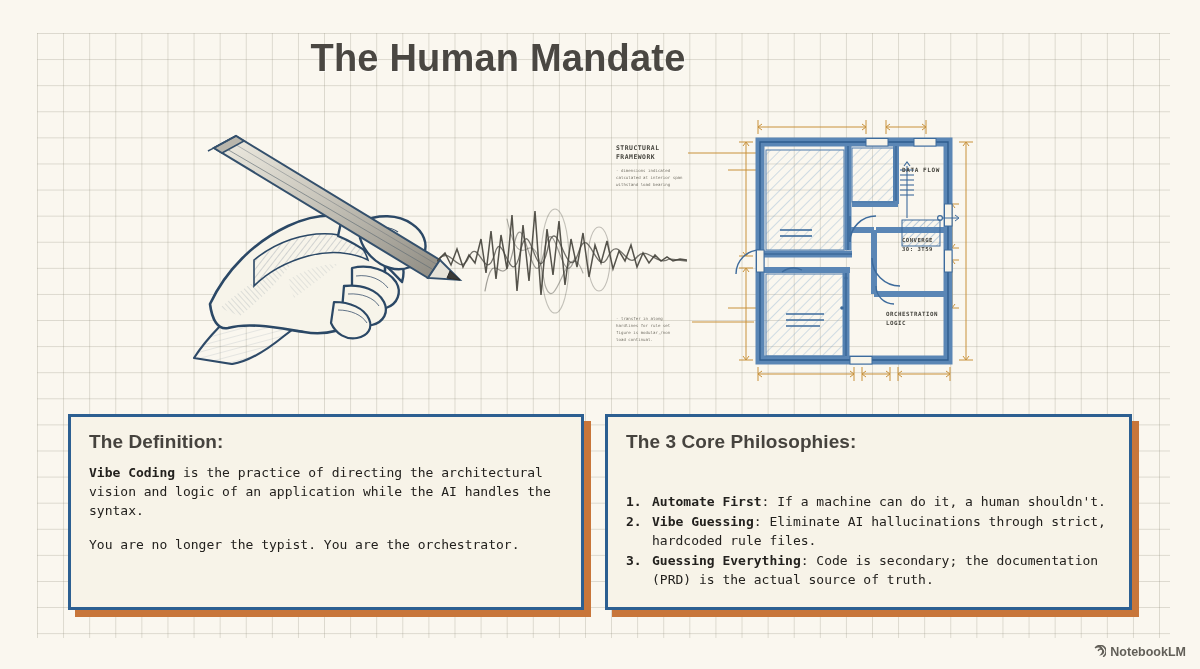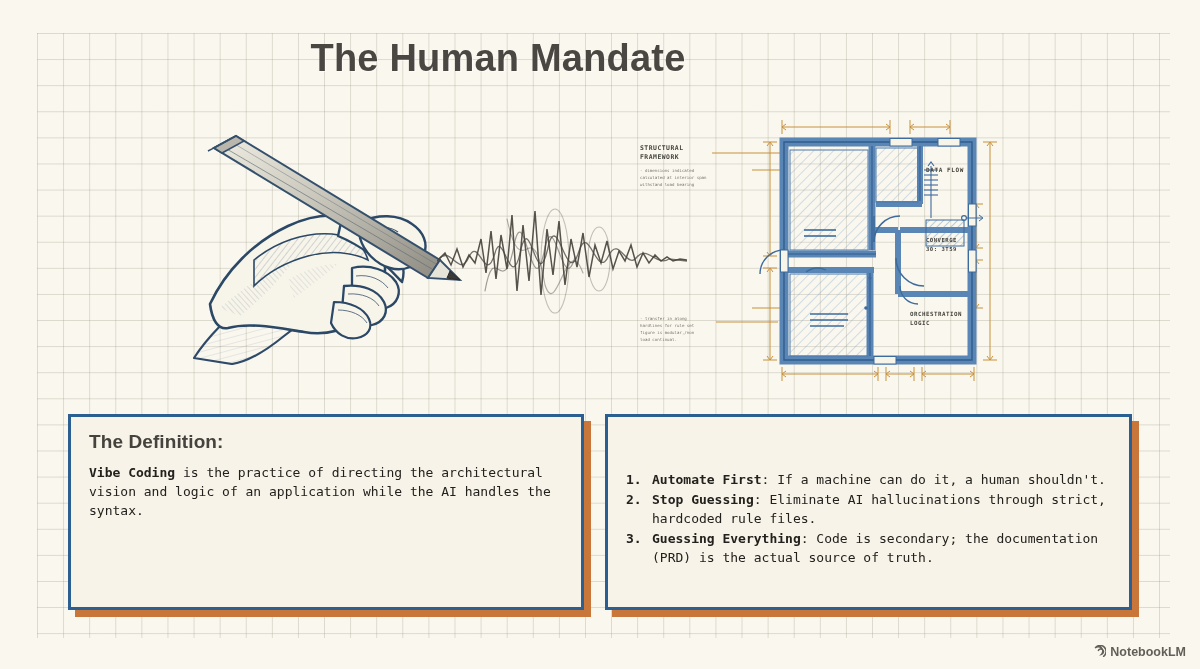--- a/index.html
+++ b/index.html
@@ -54,21 +54,21 @@
     position: absolute;
     left: 37px;
     top: 100px;
     width: 1133px;
     height: 300px;
   }
   #illustration svg { display: block; }
 
   .hand-art   { position: absolute; left: 155px; top: 30px; }
   .squiggle   { position: absolute; left: 400px; top: 95px; }
-  .blueprint  { position: absolute; left: 601px; top: 8px; }
+  .blueprint  { position: absolute; left: 577px; top: 8px; }
 
   
   .panel {
     position: absolute;
     background: #f7f3e8;
     border: 3px solid #2c5f91;
     box-shadow: 7px 7px 0 #c8763a;
     padding: 14px 18px 10px 18px;
   }
   #panel-definition  { left: 68px;  top: 414px; width: 516px; height: 196px; }
@@ -423,28 +423,30 @@
     </div>
   </div>
 
   <div class="panel" id="panel-definition">
     <div class="panel-heading">The Definition:</div>
     <div class="panel-body">
       <p>
         <span class="term">Vibe Coding</span><span> is the practice of directing the architectural vision and logic of an application while the AI handles the syntax.</span>
       </p>
       <div class="spacer"></div>
+      <p>You are no longer the typist. You are the orchestrator.</p>
     </div>
   </div>
 
   <div class="panel" id="panel-philosophies">
+    <div class="panel-heading">The 3 Core Philosophies:</div>
     <div class="panel-body">
       <ol class="phil-list" id="phil-list">
           <li><span class="term">Automate First</span><span>: If a machine can do it, a human shouldn't.</span></li>
-          <li><span class="term">Stop Guessing</span><span>: Eliminate AI hallucinations through strict, hardcoded rule files.</span></li>
+          <li><span class="term">Vibe Guessing</span><span>: Eliminate AI hallucinations through strict, hardcoded rule files.</span></li>
           <li><span class="term">Guessing Everything</span><span>: Code is secondary; the documentation (PRD) is the actual source of truth.</span></li>
         </ol>
     </div>
   </div>
 
   <div id="watermark">
     <span>
       <svg width="14" height="14" viewBox="0 0 14 14">
         <path d="M11.6 11.3 A 6 6 0 1 0 3.1 3.1 A 4.3 4.3 0 1 1 9.6 9.2 A 2.7 2.7 0 1 0 6.4 5.4" fill="none" stroke="#57544d" stroke-width="1.5" stroke-linecap="round"></path>
       </svg>

